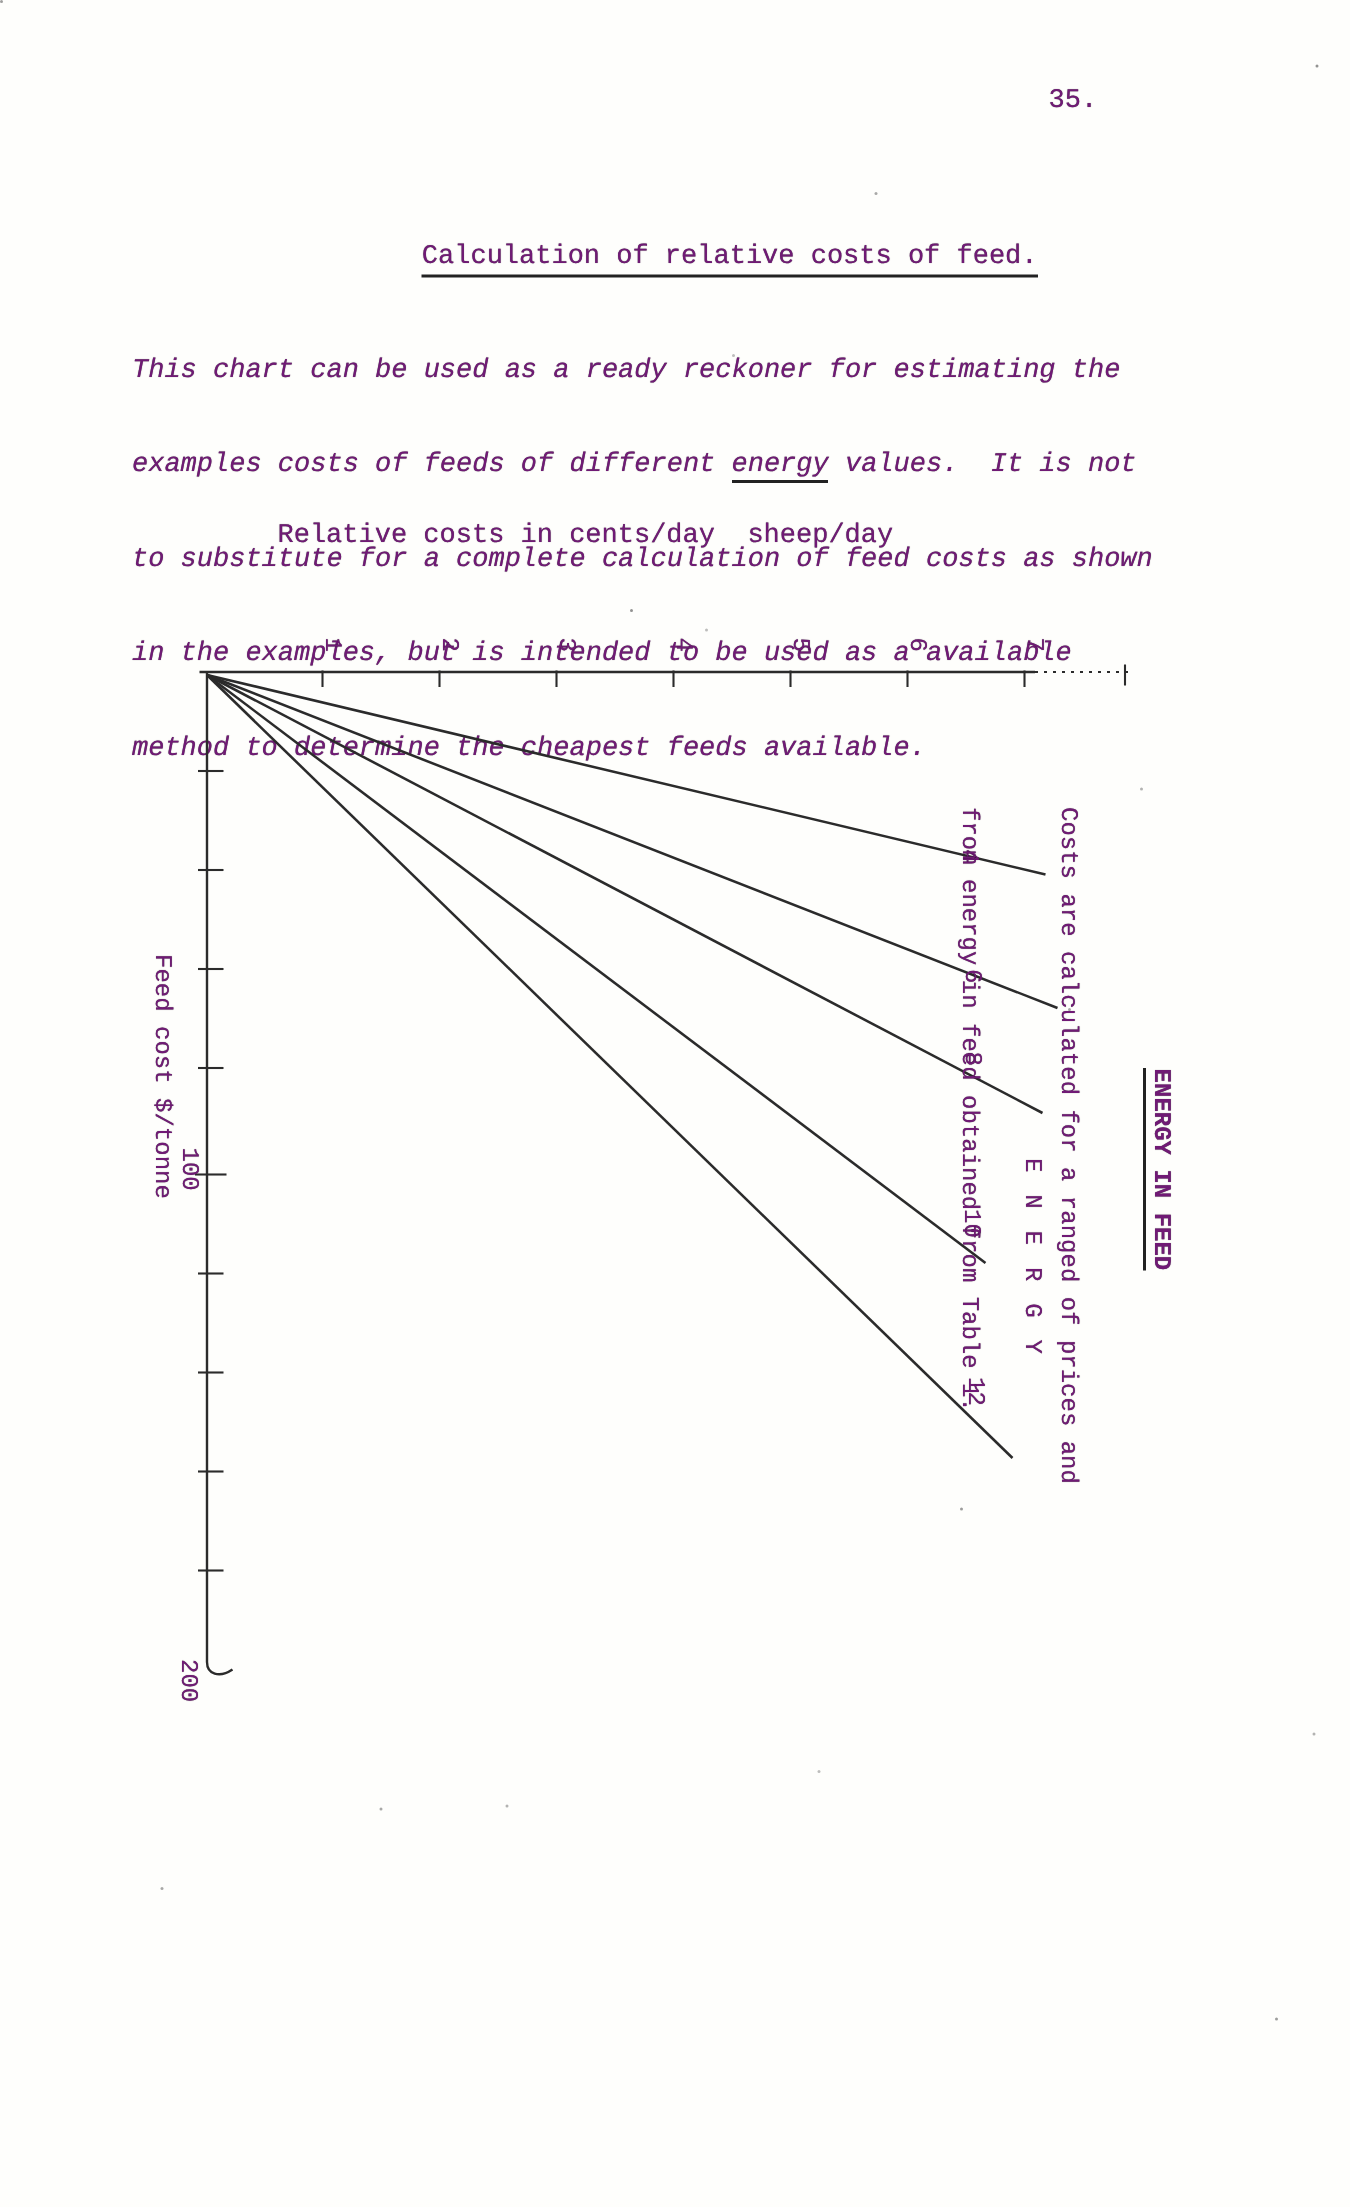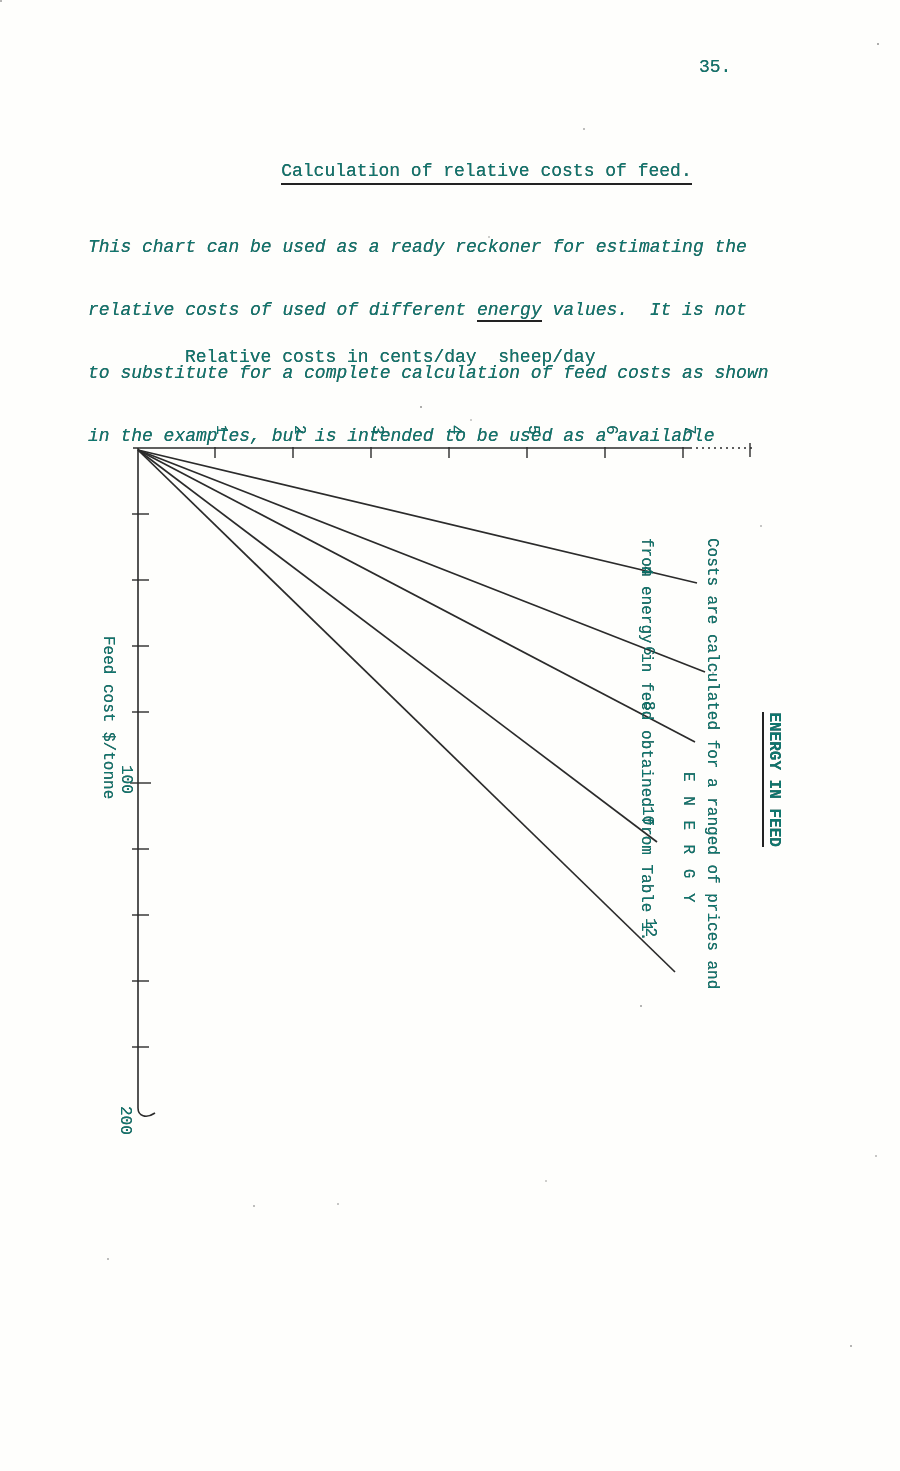--- a/index.html
+++ b/index.html
@@ -1,18 +1,18 @@
 <!DOCTYPE html>
 <html><head>
 <meta charset="utf-8">
 <style>
   html,body{margin:0;padding:0;background:#e8e8e4;}
   .page{
     position:relative;width:900px;height:1471px;margin:0 auto;
-    background:#fefefc;color:#0f766e;overflow:hidden;
+    background:#fefefc;color:#701a75;overflow:hidden;
     font-family:"Liberation Mono","DejaVu Sans Mono",monospace;
     text-shadow:0 0 .5px rgba(20,20,20,.75);
   }
   .abs{position:absolute;white-space:pre;}
   .t18{font-size:18px;line-height:21px;}
   .rot{position:absolute;transform-origin:0 0;transform:rotate(90deg);
        font-size:16px;line-height:18px;white-space:pre;}
   .uline{border-bottom:2px solid #222;padding-bottom:2px;}
   .uword{border-bottom:2px solid #222;text-align:center;}
   .caption{line-height:22px;}
@@ -42,23 +42,24 @@
 
   <div class="abs t18" style="left:699px;top:57px;">35.</div>
 
 
   <div class="abs t18" style="left:238px;top:140px;">
     <span class="uline">Calculation of relative costs of feed.</span>
   </div>
 
   <div class="abs t18" style="left:88px;top:195px;font-style:italic;">
     <div>This chart can be used as a ready reckoner for estimating the</div>
-    <div><span>relative costs of used of different </span><span class="uword">energy</span><span> values.  It is not</span></div>
+    <div><span>examples costs of feeds of different </span><span class="uword">energy</span><span> values.  It is not</span></div>
     <div>to substitute for a complete calculation of feed costs as shown</div>
     <div>in the examples, but is intended to be used as a available</div>
+    <div>method to determine the cheapest feeds available.</div>
   </div>
 
   <div class="abs t18" style="left:185px;top:347px;text-align:right;">Relative costs in cents/day  sheep/day</div>
 
   <svg width="900" height="1471" viewBox="0 0 900 1471">
     <line class="ink" x1="133" y1="448" x2="690" y2="448"></line>
     <line class="ink dotted" x1="690" y1="448" x2="753" y2="448"></line>
     <line class="tick" x1="750" y1="443" x2="750" y2="457"></line>
 
     <line class="tick" x1="215" y1="447" x2="215" y2="458"></line>

